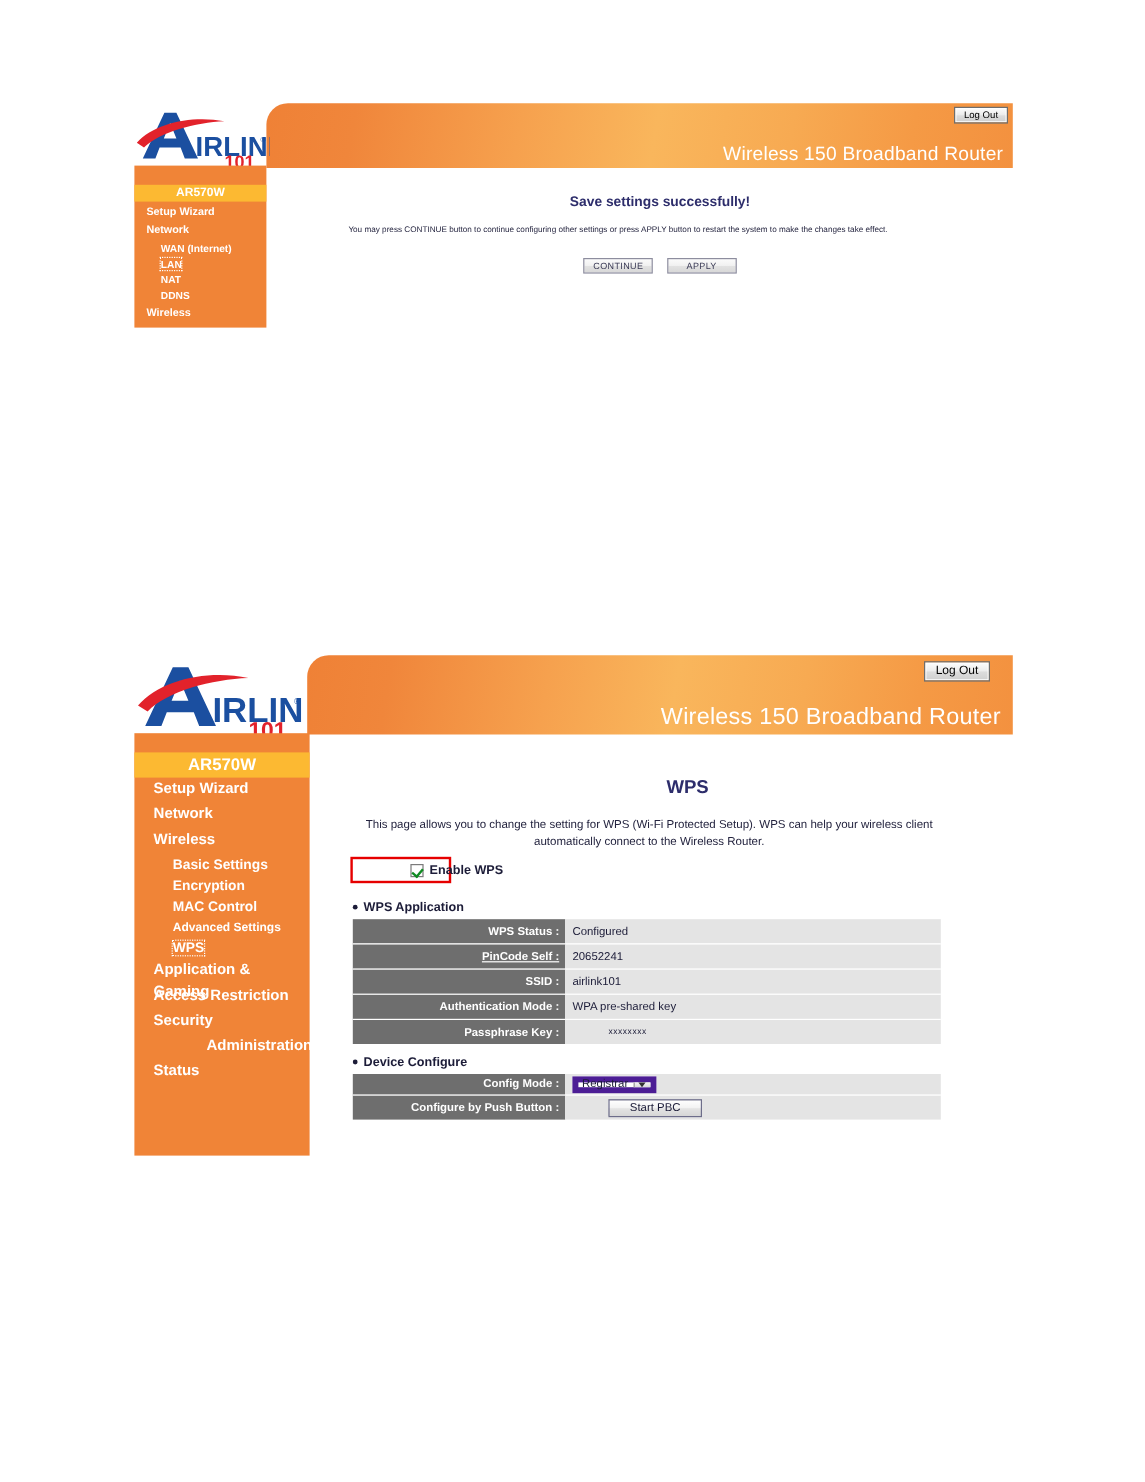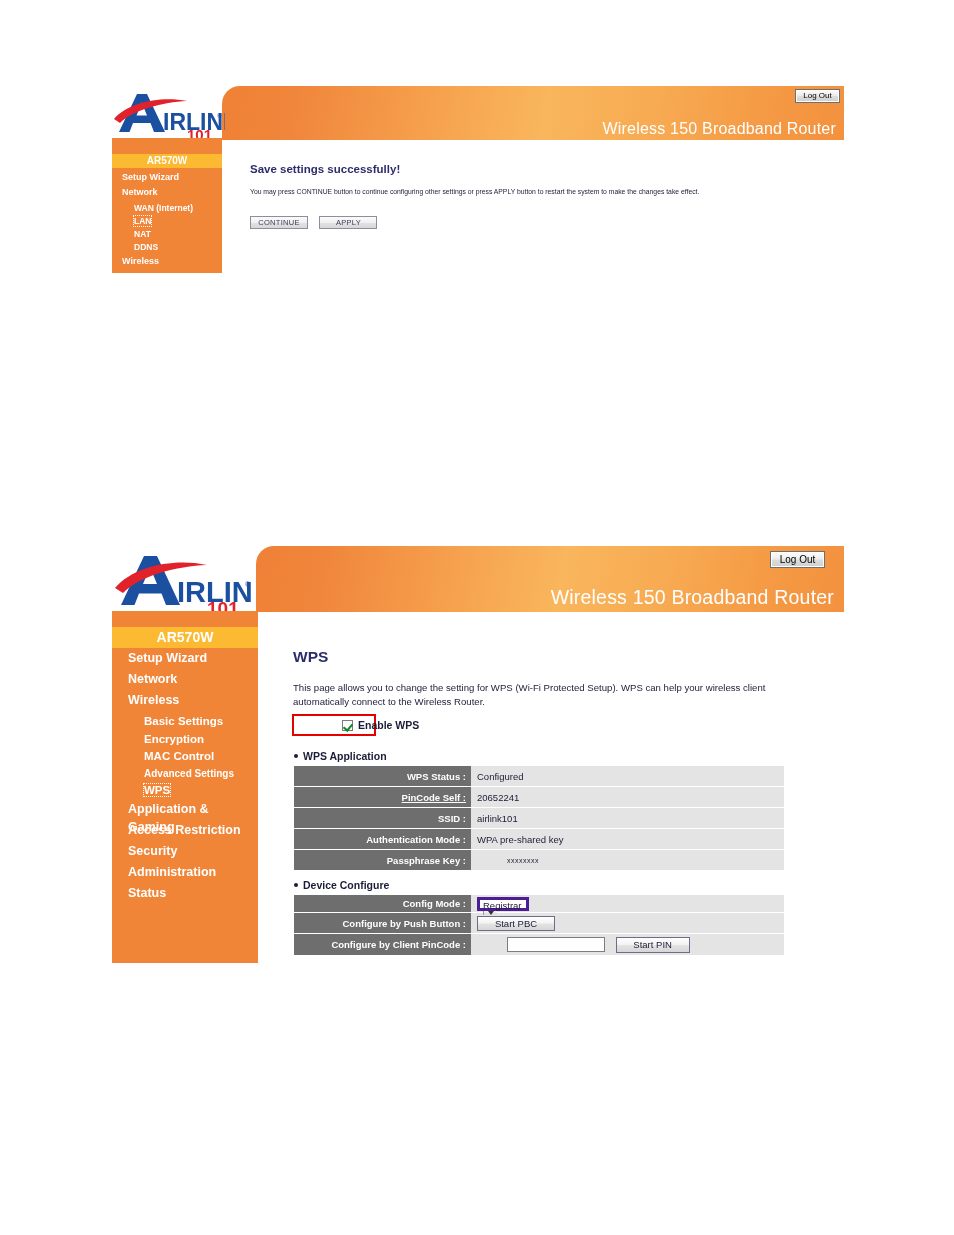--- a/index.html
+++ b/index.html
@@ -90,21 +90,21 @@
     color: #ffffff;
     font-weight: bold;
   }
   .menu-sub.selected {
     outline: 1px dotted #ffffff;
     outline-offset: 0px;
     display: inline-block;
   }
 
   
-  .content { position: absolute; }
+  .content { position: absolute; text-align: center; }
   .page-heading {
     color: #2d2d6b;
     font-weight: bold;
     white-space: nowrap;
   }
   .page-desc {
     color: #24243f;
   }
 
   
@@ -199,25 +199,24 @@
   }
   .dtable tr:last-child td { border-bottom: none; padding-left: 36px; }
 
   .mask { letter-spacing: .5px; font-size: 7px; color:#555; }
 
   
   .sel {
     display: inline-flex;
     align-items: center;
     background: #ffffff;
-    border: 3px solid #4c1d95;
+    border: 5px solid #4c1d95;
     box-sizing: border-box;
     color: #1c1c38;
     padding: 0 0 0 3px;
-    flex-direction: column;
   }
   .sel .sel-txt { padding-right: 4px; }
   .sel .arrow {
     width: 13px;
     align-self: stretch;
     background: linear-gradient(180deg,#f5f5f5,#d9d9d9);
     border-left: 1px solid #9a9a9a;
     display: flex; align-items: center; justify-content: center;
   }
   .sel .arrow::after {
@@ -352,21 +351,21 @@
       </div>
       <div style="height:21px;">
         <span class="menu-top" style="font-size:12.5px;margin-top:41px;">Application &amp; Gaming</span>
       </div>
       <div style="height:21px;">
         <span class="menu-top" style="font-size:12.5px;">Access Restriction</span>
       </div>
       <div style="height:21px;">
         <span class="menu-top" style="font-size:12.5px;">Security</span>
       </div>
-      <div style="height:21px;">
+      <div style="height:21px;margin-left:44px;">
         <span class="menu-top" style="font-size:12.5px;">Administration</span>
       </div>
       <div style="height:21px;">
         <span class="menu-top" style="font-size:12.5px;">Status</span>
       </div>
     </div>
   </div>
 
   <div class="content" style="left:293px; top:648px; width:560px;">
     <div class="page-heading" style="font-size:15.5px;">WPS</div>
@@ -424,22 +423,15 @@
           <span class="arrow"></span>
         </span>
       </td>
     </tr>
     <tr>
       <td class="lbl" style="height:20px;">Configure by Push Button :</td>
       <td class="val">
         <span class="pushbtn" style="width:78px; height:15px; font-size:9.5px;">Start PBC</span>
       </td>
     </tr>
-    <tr>
-      <td class="lbl" style="height:21px;">Configure by Client PinCode :</td>
-      <td class="val">
-        <span class="txtinput" style="width:98px; height:15px; vertical-align:middle;" title=""></span>
-        <span class="pushbtn" style="width:74px; height:16px; font-size:9.5px; margin-left:8px; vertical-align:middle;">Start PIN</span>
-      </td>
-    </tr>
   </tbody>
     </table>
 </div>
 
 </body></html>

